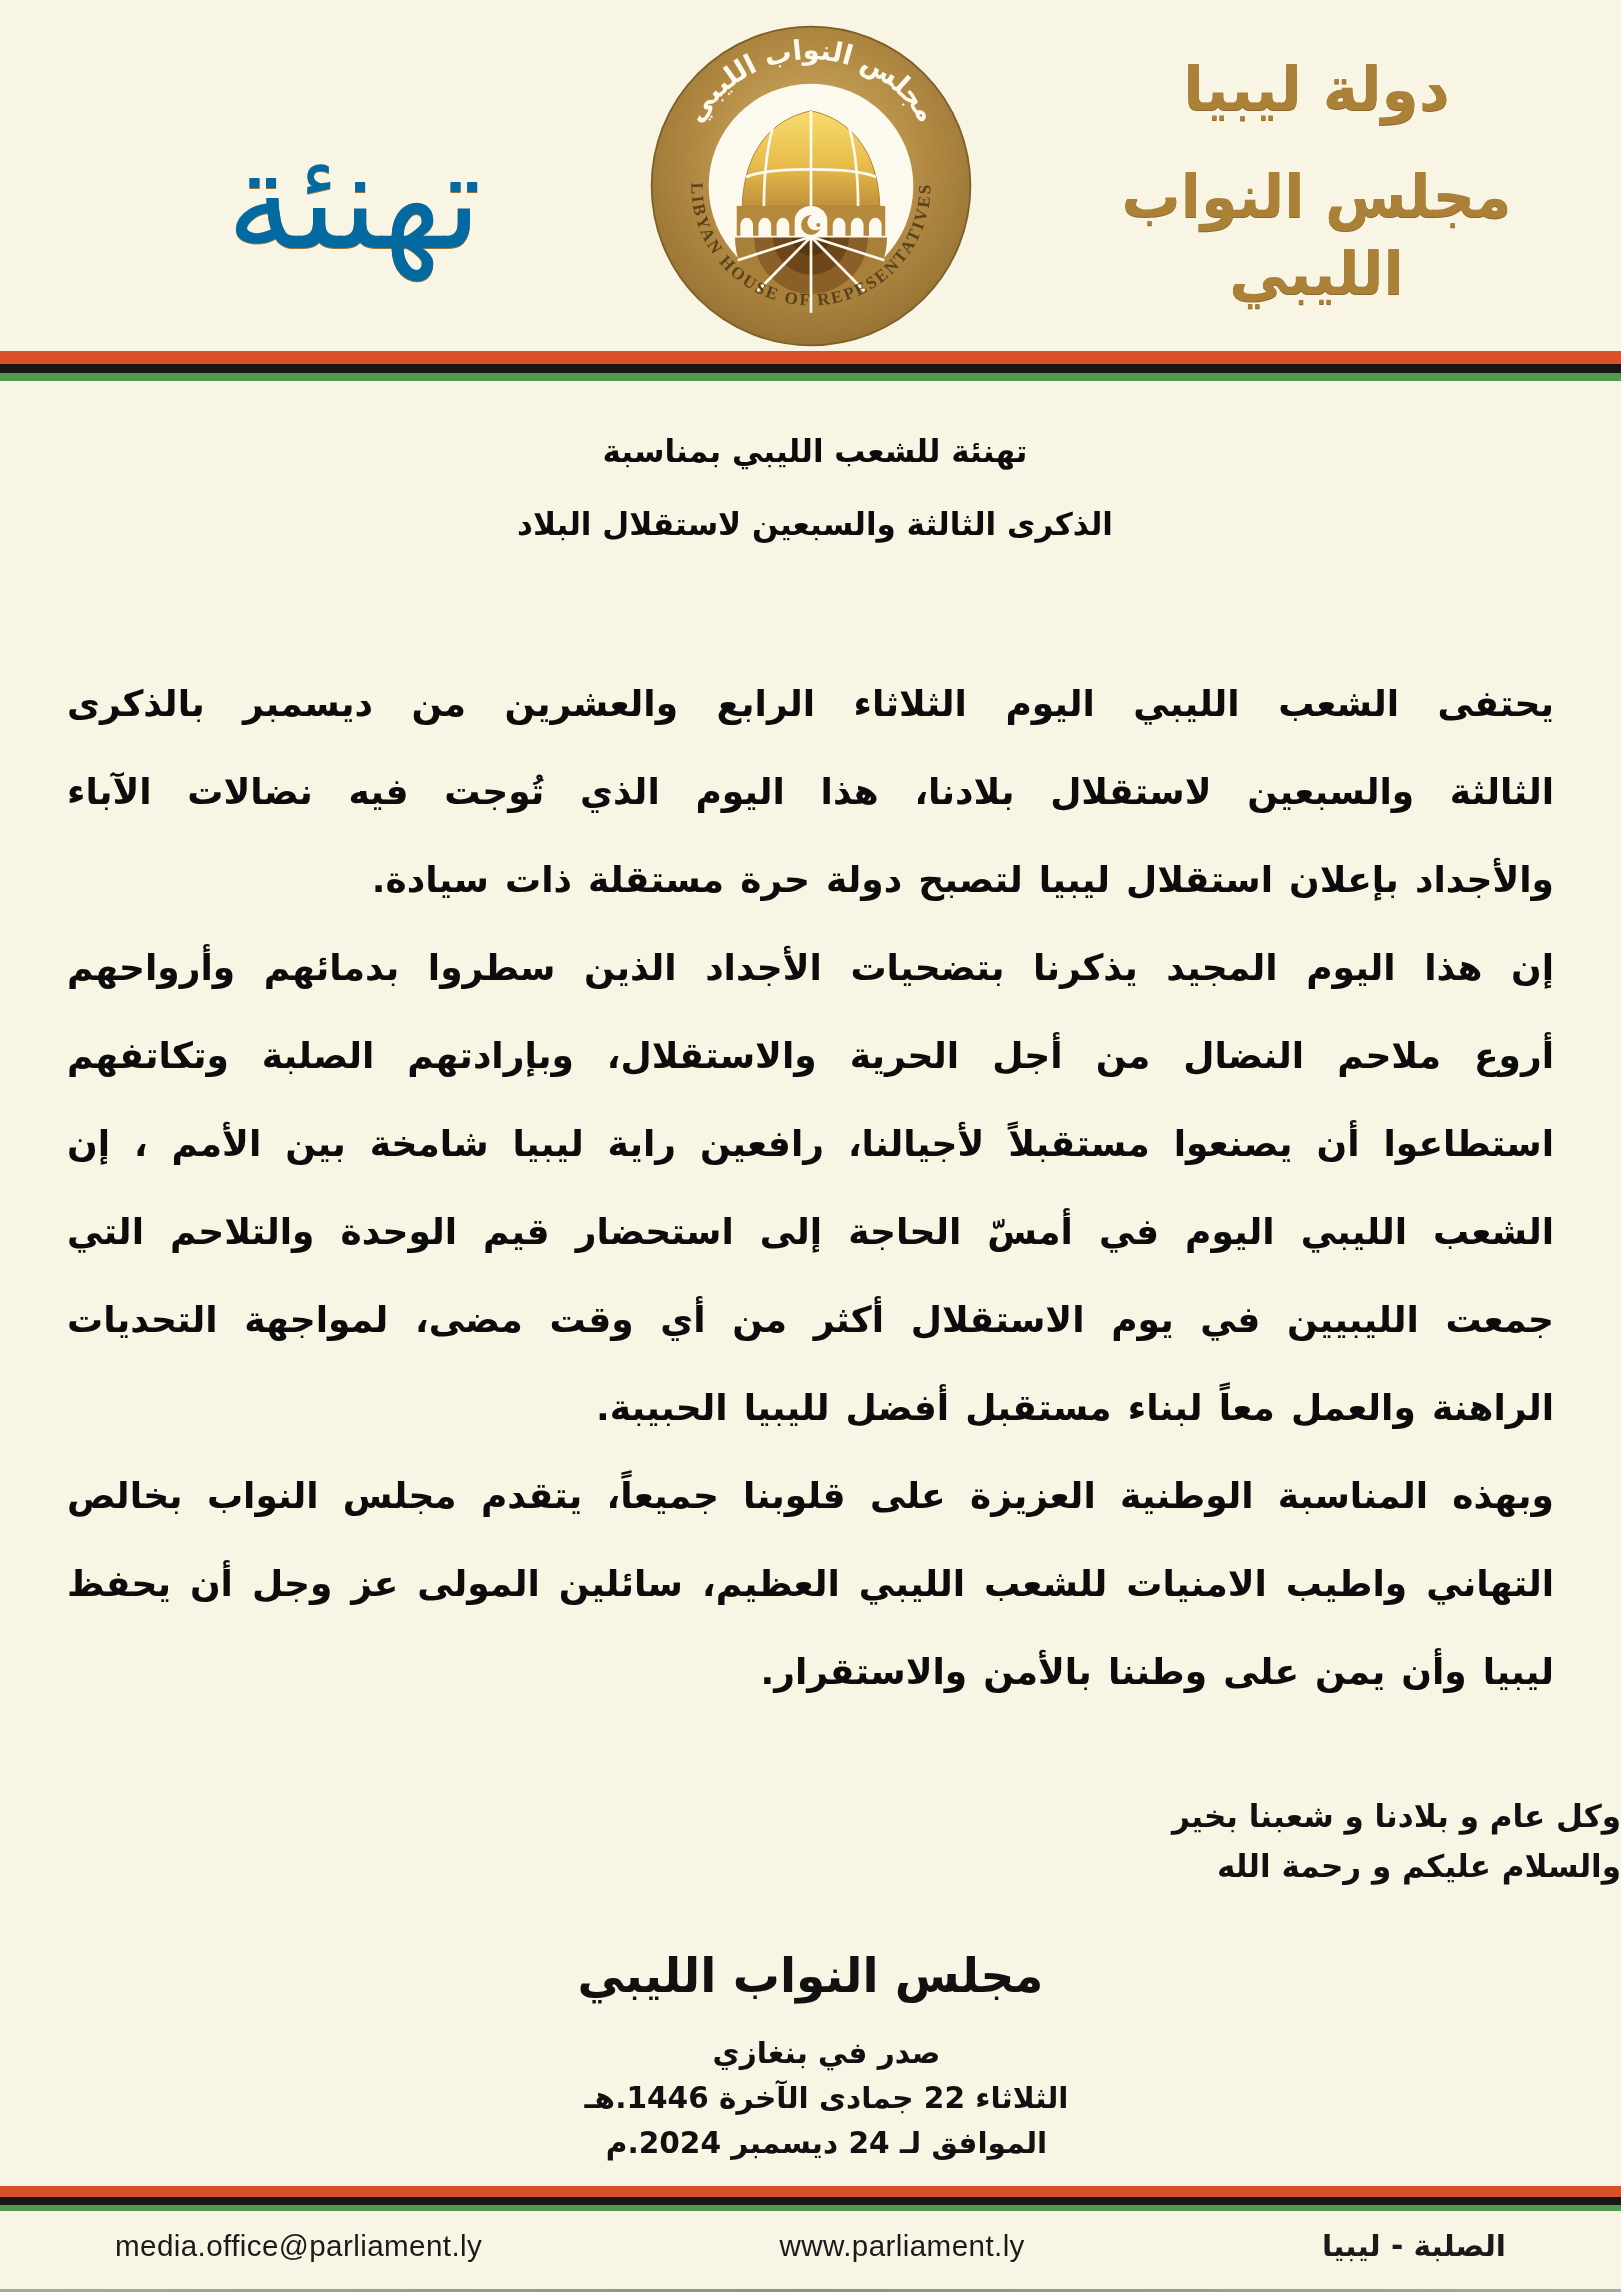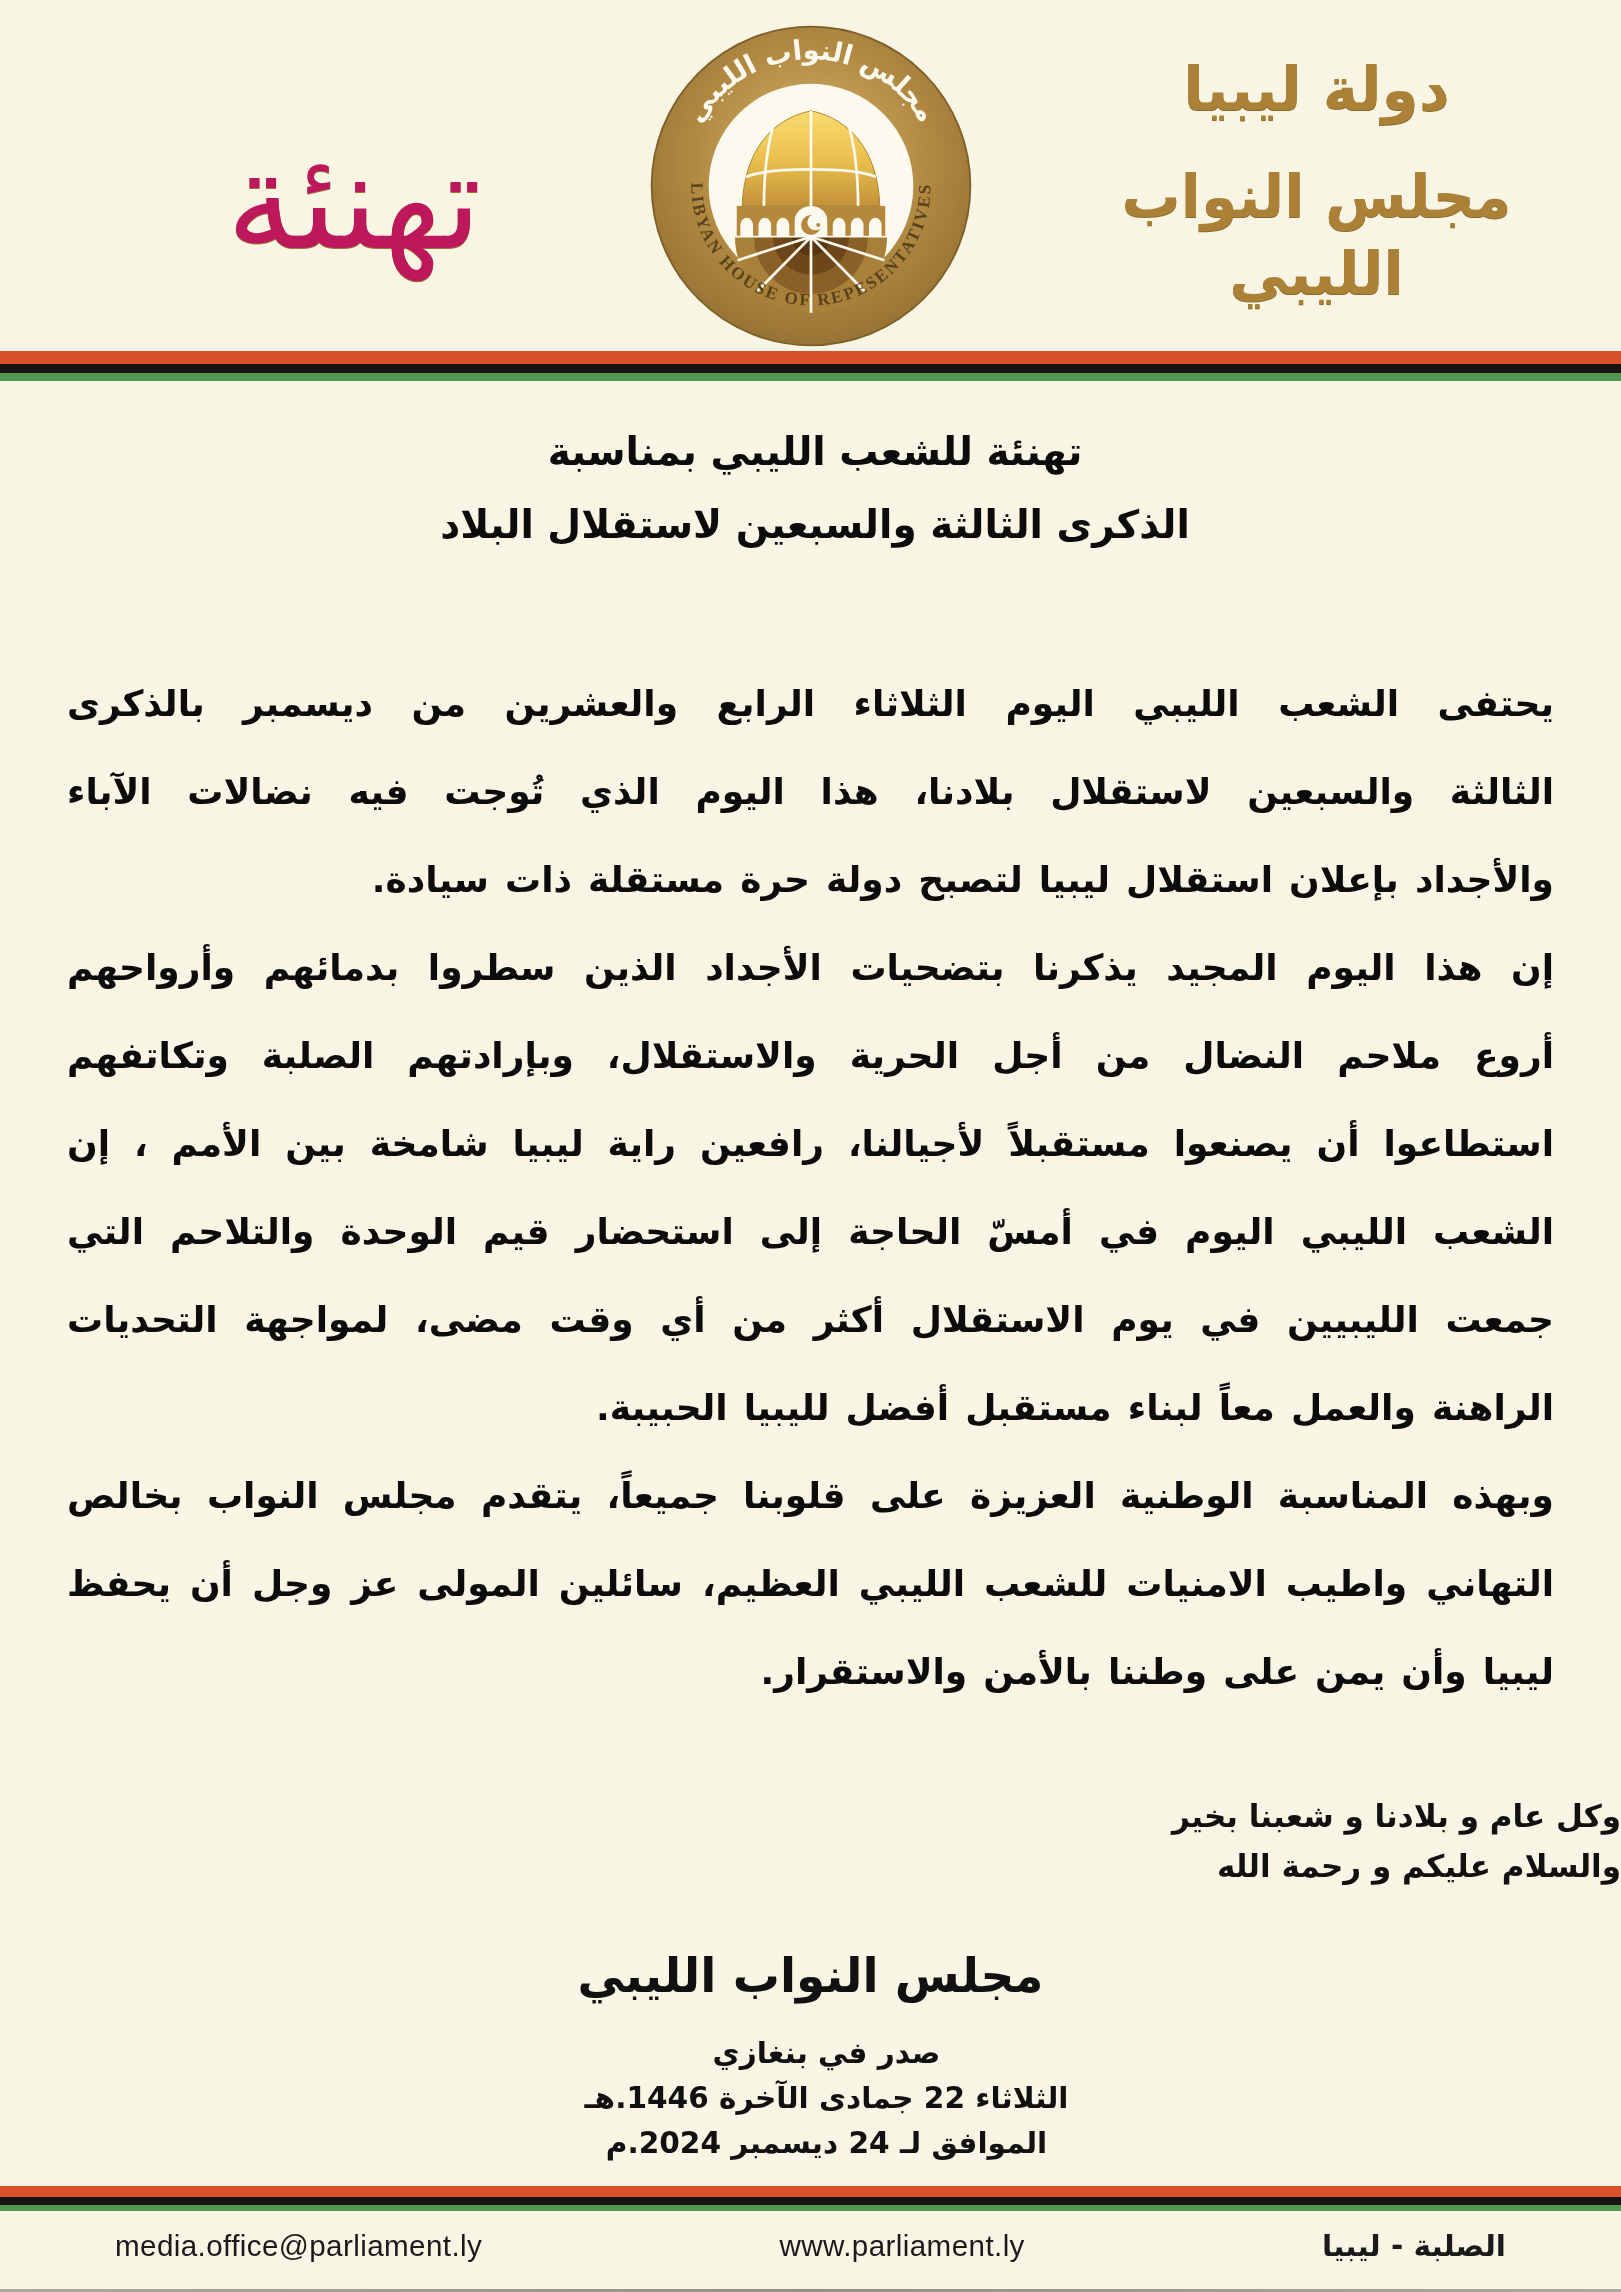--- a/index.html
+++ b/index.html
@@ -12,21 +12,21 @@
     overflow:hidden;
     font-family:"DejaVu Sans", sans-serif;
     color:#111;
   }
   
   .header { position:relative; height:351px; }
   .greeting {
     position:absolute; right:1012px; left:99px; top:106px;
     text-align:center;
     font-size:136px; line-height:1.4;
-    color:#be185d;
+    color:#0369a1;
     font-weight:400;
     text-shadow:0 0.9px 0 #9a7433;
   }
   .logo-wrap {
     position:absolute; left:50%; top:23px; transform:translateX(-50%);
     width:326px; height:326px;
   }
   .state-callig {
     position:absolute; left:1093px; right:81px; top:52px;
     text-align:center;
@@ -41,21 +41,21 @@
   .flag-stripe .black { height:9.9px; background:#191513; }
   .flag-stripe .green { height:8px;  background:#4f9a50; }
   .flag-stripe.thin { position:absolute; left:0; top:2186px; }
   .flag-stripe.thin .red   { height:10.7px; }
   .flag-stripe.thin .black { height:8px; }
   .flag-stripe.thin .green { height:6.3px; }
   
   .title {
     margin-top:34px;
     text-align:center;
-    font-size:39px; line-height:73px;
+    font-size:31px; line-height:73px;
     font-weight:700;
     color:#0c0c0c;
     padding-left:9px;
   }
   
   .body-text { margin-top:99px; padding:0 67px; }
   .bodyline {
     font-size:36px; font-weight:700;
     line-height:88px;
     color:#0c0c0c;

